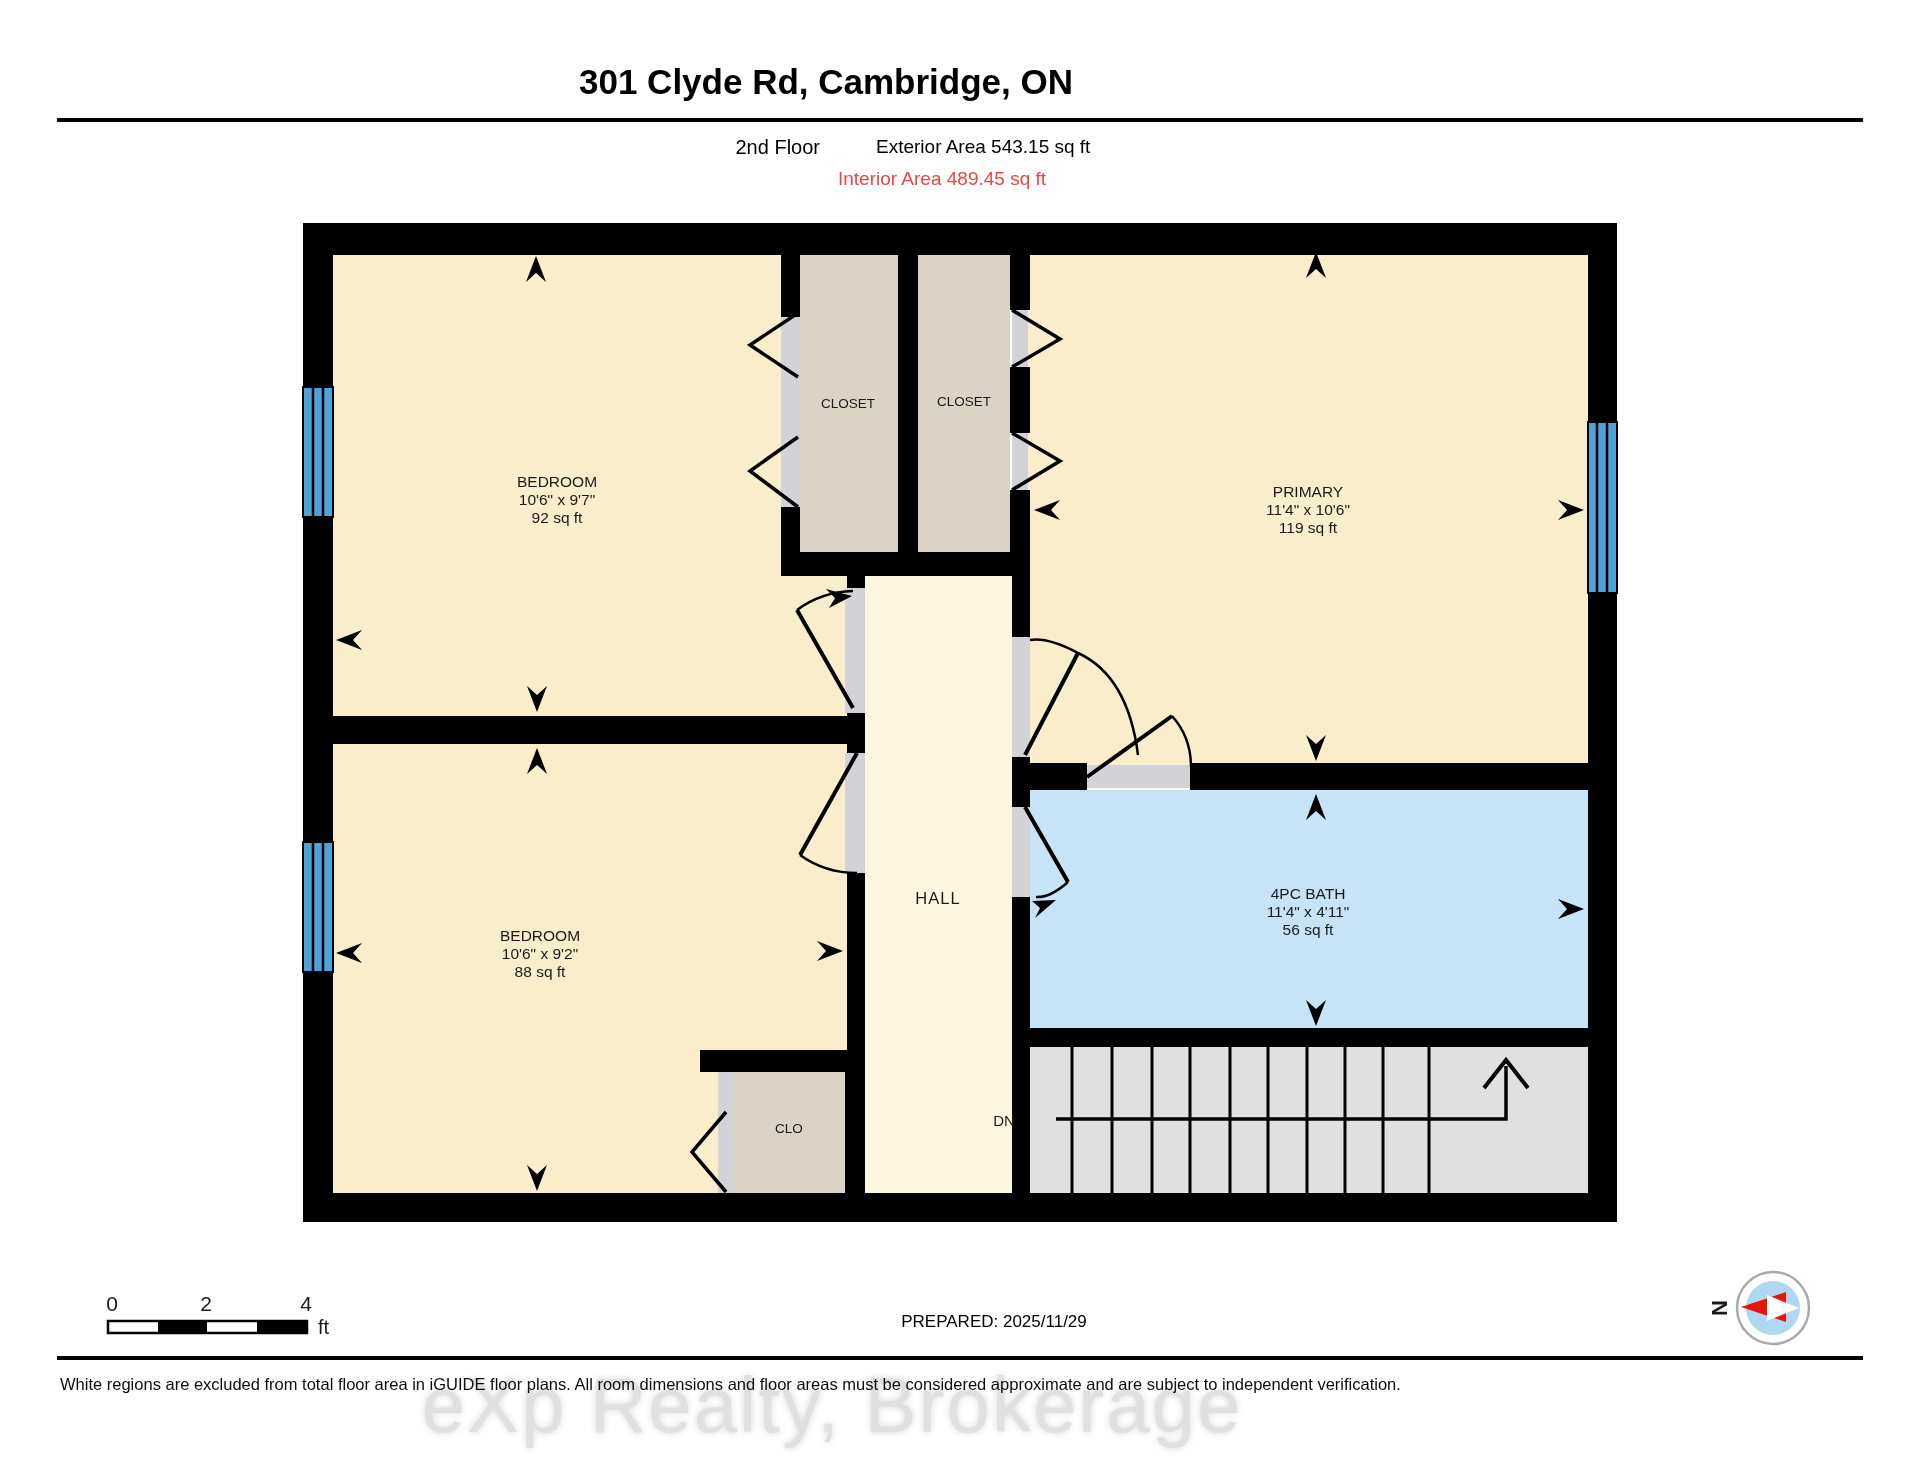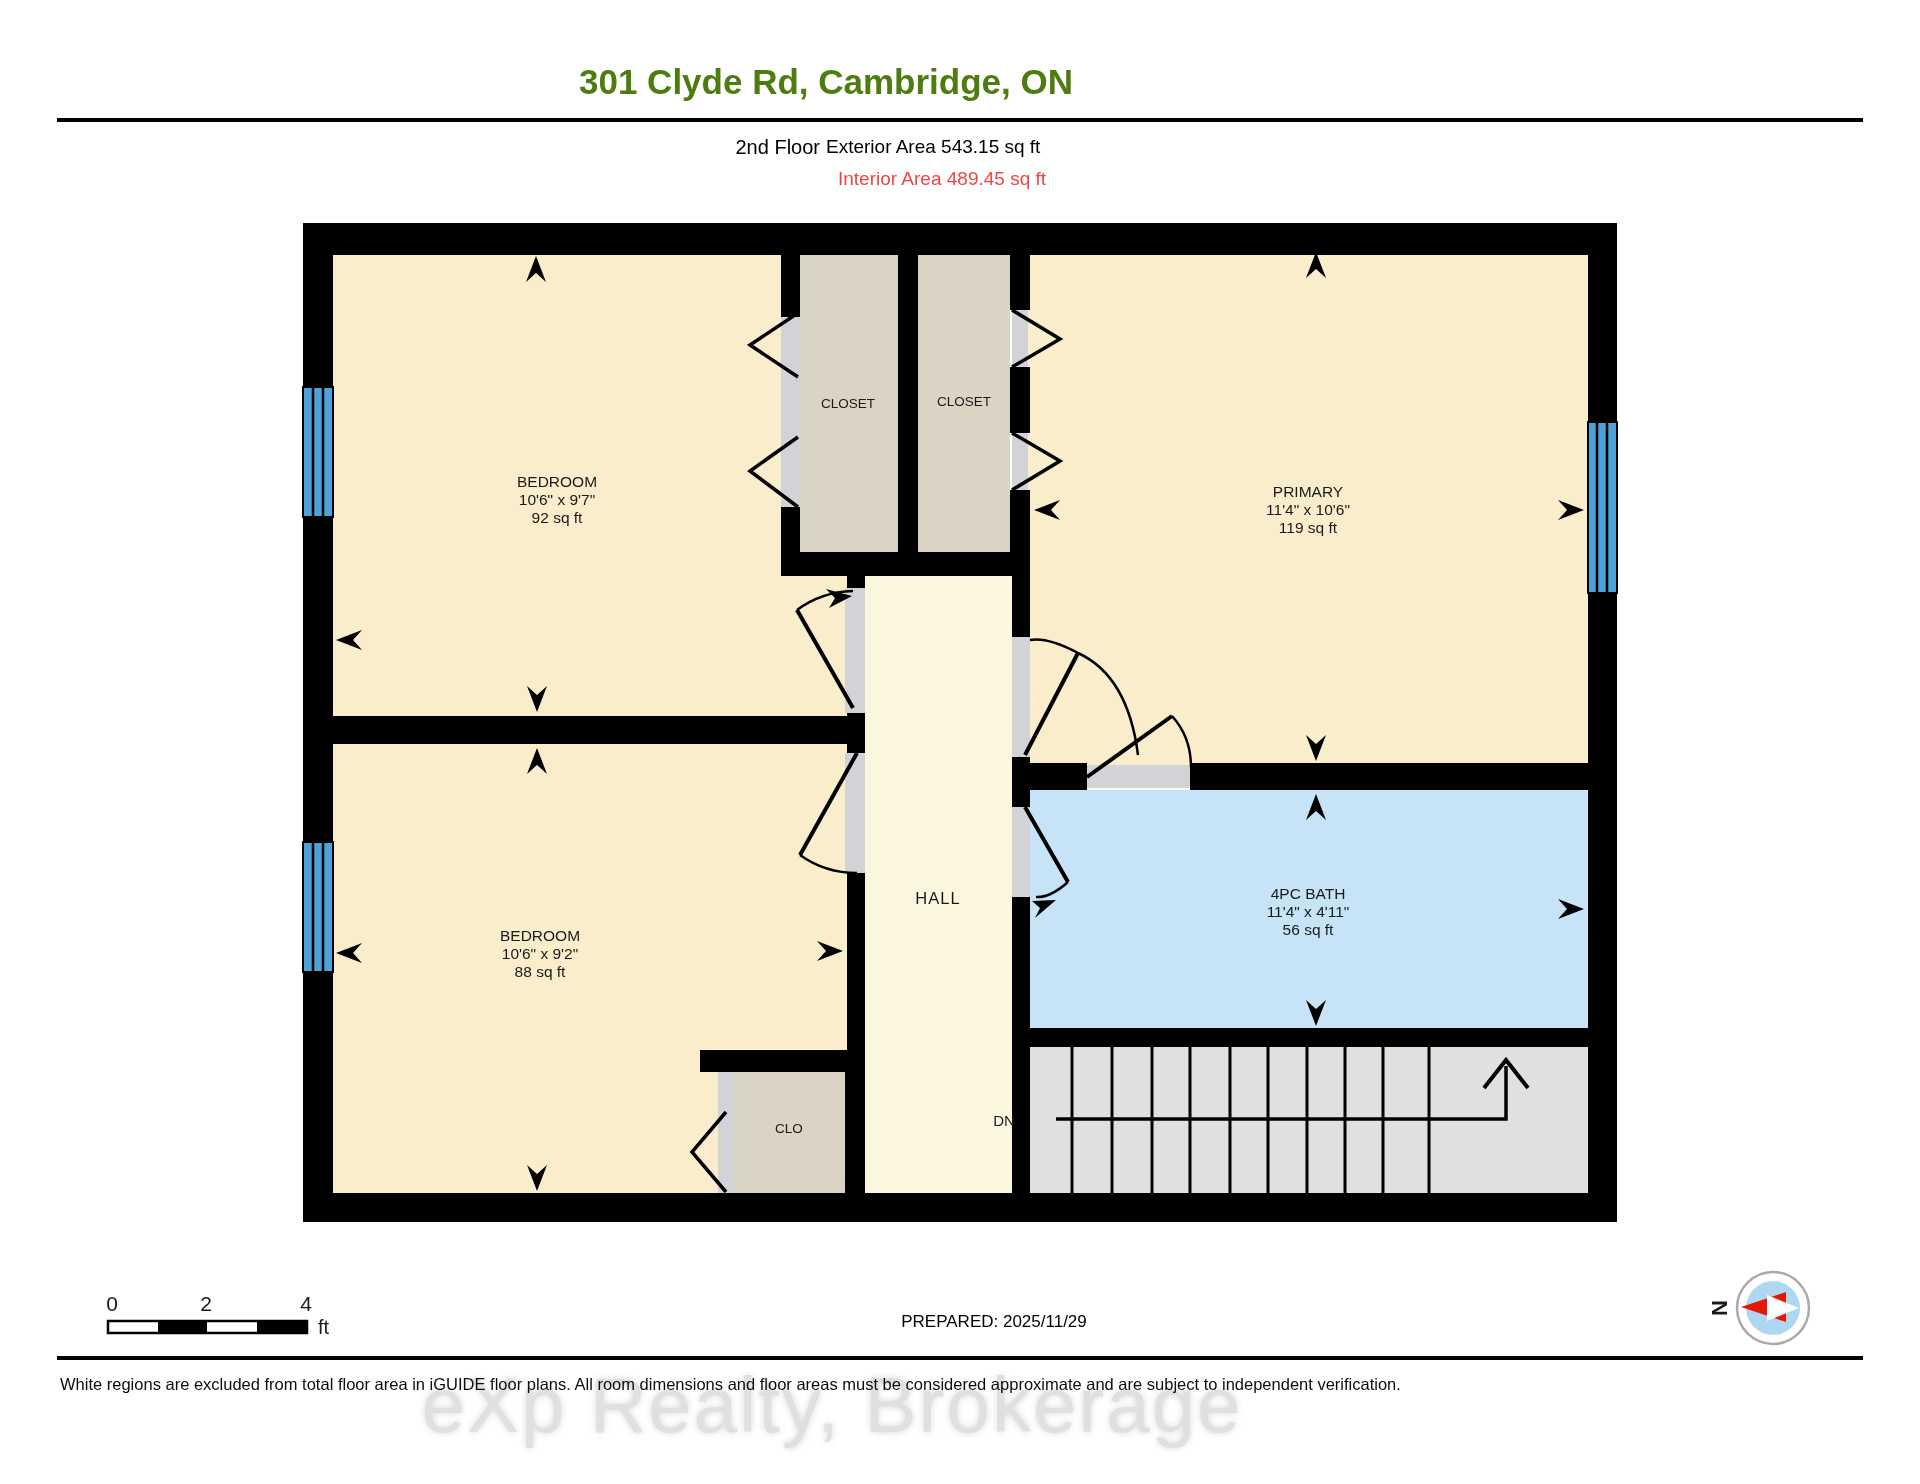--- a/index.html
+++ b/index.html
@@ -1,23 +1,23 @@
 <!DOCTYPE html>
 <html><head>
 <meta charset="utf-8">
 <style>
   html,body{margin:0;padding:0;background:#ffffff;}
   body{width:1920px;height:1484px;position:relative;font-family:"Liberation Sans",sans-serif;overflow:hidden;}
   .abs{position:absolute;}
-  #title{top:62px;left:0;width:1652px;text-align:center;font-size:35px;font-weight:bold;color:#4d7c0f;}
+  #title{top:62px;left:0;width:1652px;text-align:center;font-size:35px;font-weight:bold;color:#000000;}
   .rule{left:57px;width:1806px;height:4px;background:#000;}
   #rule-top{top:118px;}
   #rule-bottom{top:1356px;z-index:4;}
   #floor-label{top:136px;left:520px;width:300px;text-align:right;font-size:20px;font-weight:normal;color:#000;}
-  #ext-area{top:136px;left:826px;font-size:19px;color:#000;}
+  #ext-area{top:136px;left:876px;font-size:19px;color:#000;}
   #int-area{top:168px;left:838px;font-size:19px;color:#ef4444;}
   #plan-svg{top:0;left:0;z-index:1;}
   #watermark{top:1366px;left:0;width:1664px;text-align:center;font-size:78px;line-height:1;color:#e0e0e0;letter-spacing:2px;z-index:2;text-shadow:0 0 7px #d8d8d8;}
   #prepared{top:1312px;left:0;width:1920px;text-align:center;font-size:17px;color:#000;z-index:5;margin-left:34px;}
   #disclaimer{top:1375px;left:60px;width:1500px;font-size:16.5px;color:#0d0d0d;z-index:5;}
   svg text{font-family:"Liberation Sans",sans-serif;fill:#1a1a1a;}
   .room-name,.room-dims,.room-area{font-size:15.5px;}
   .small-label{font-size:13.5px;}
   .hall-label{font-size:16.5px;letter-spacing:1px;}
   .dn-label{font-size:15px;}

